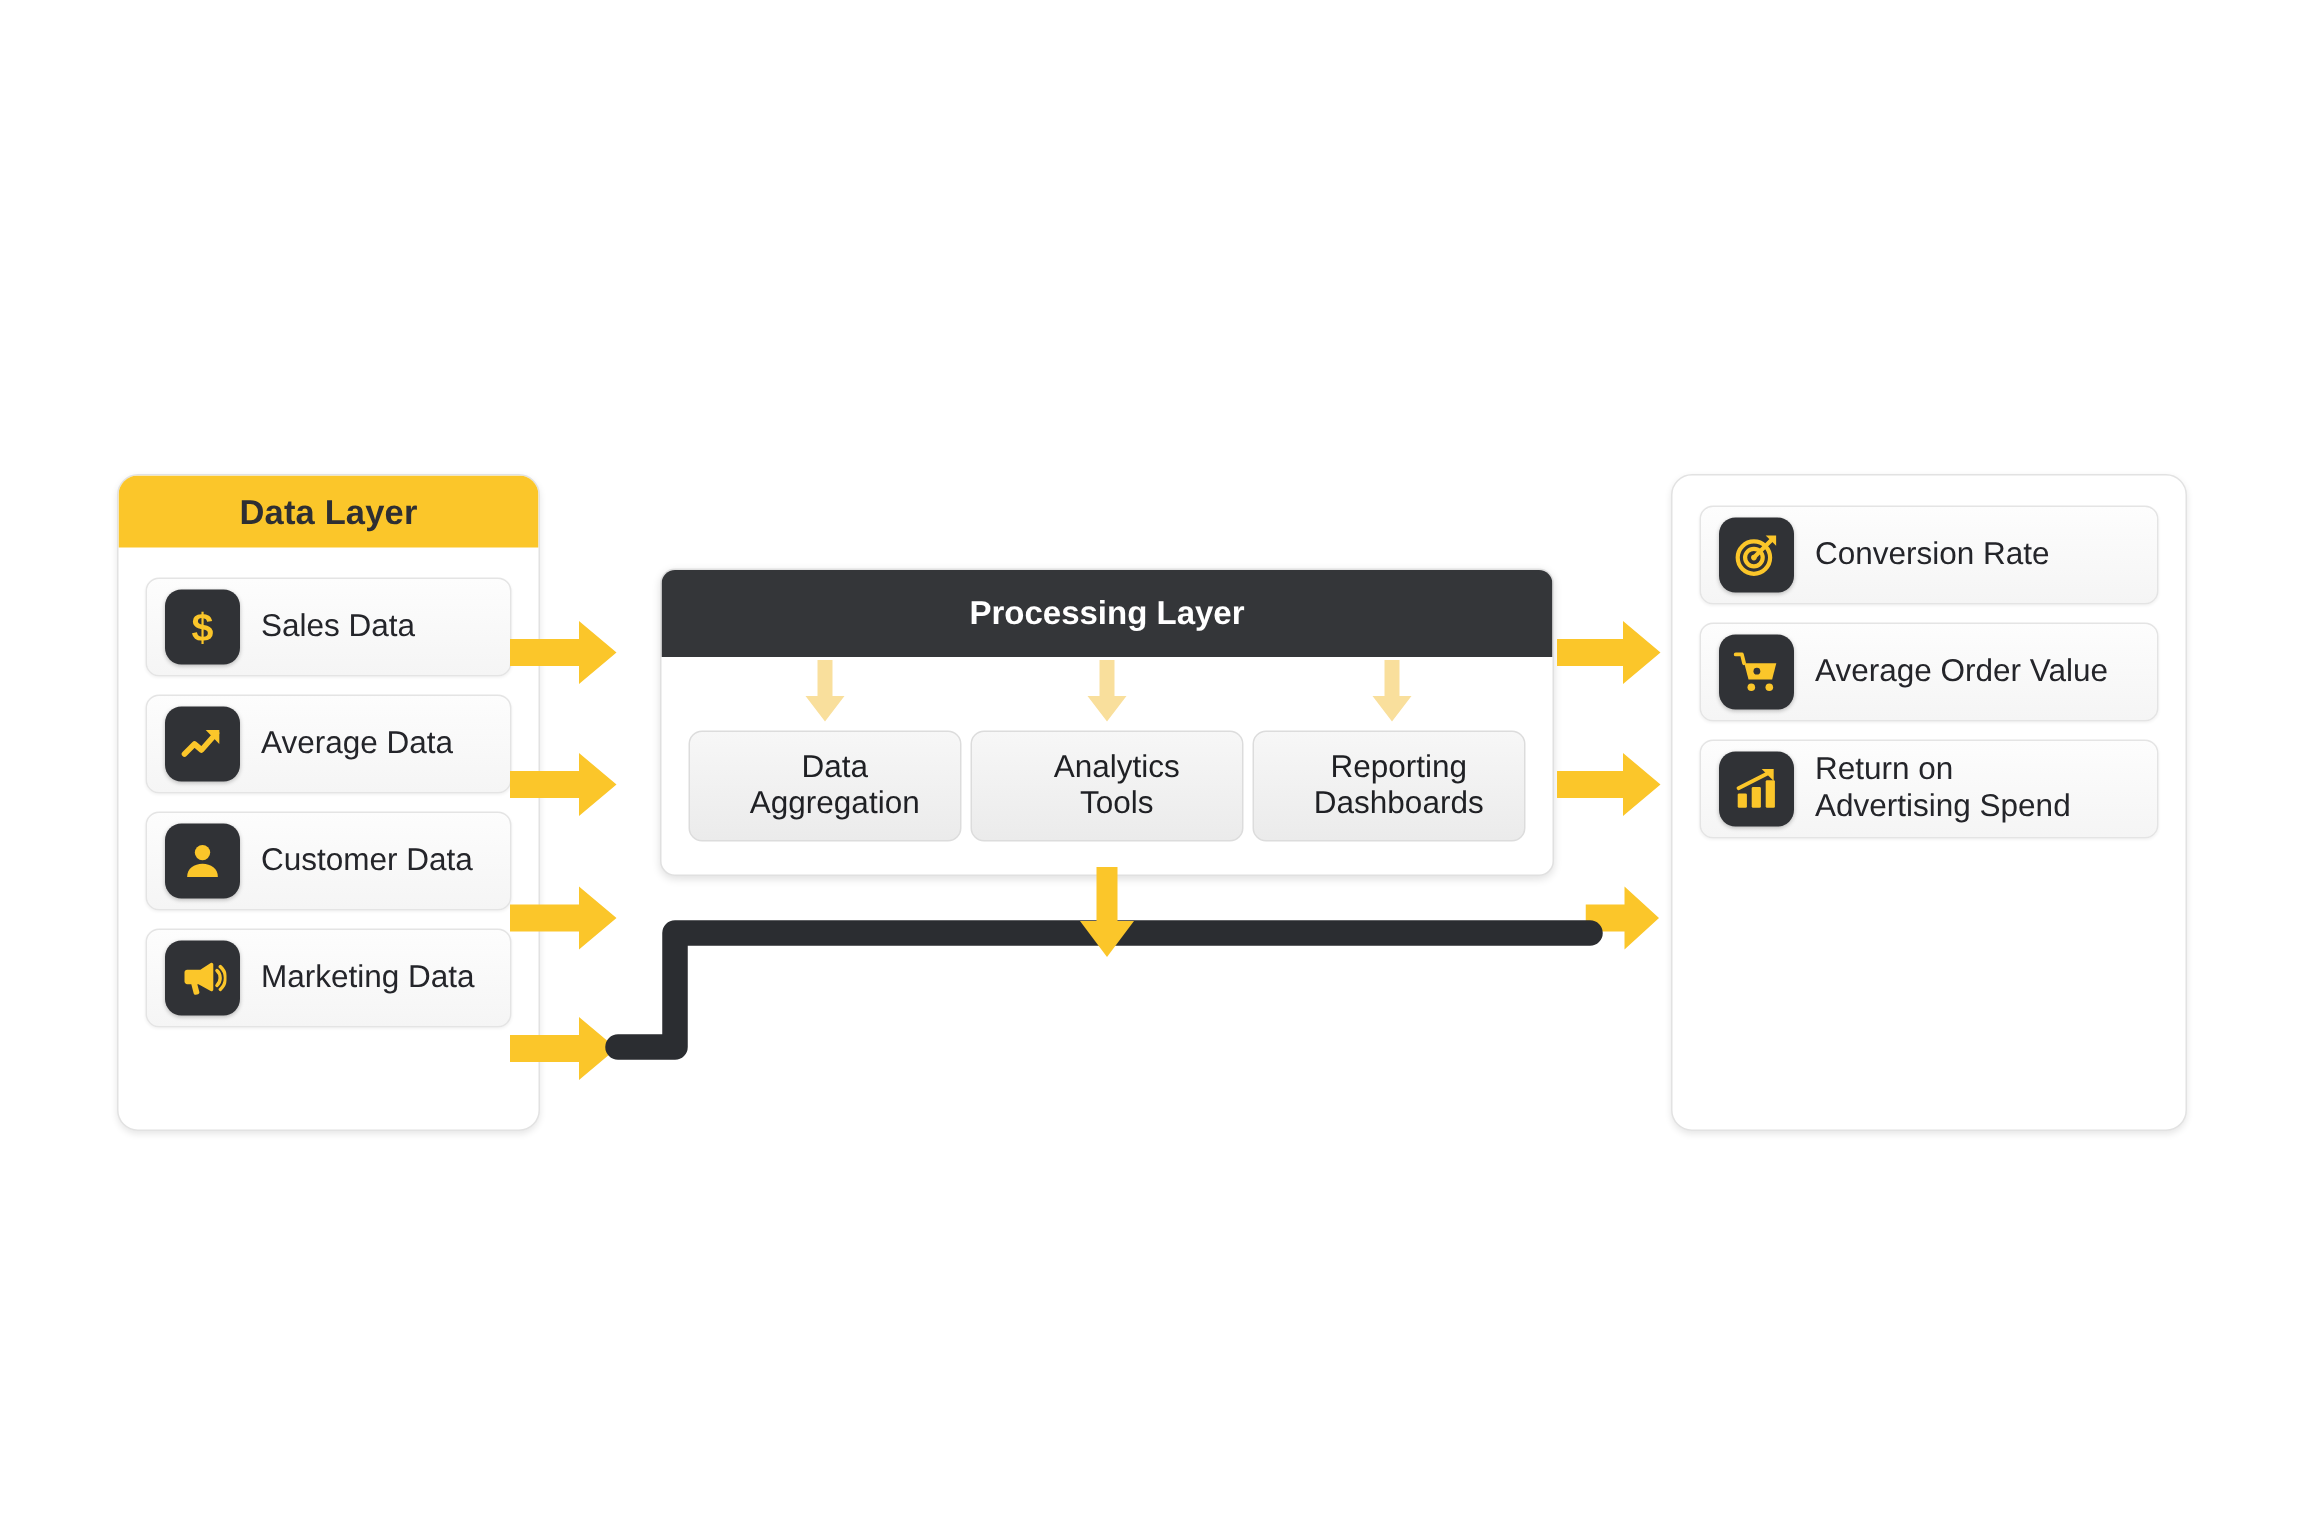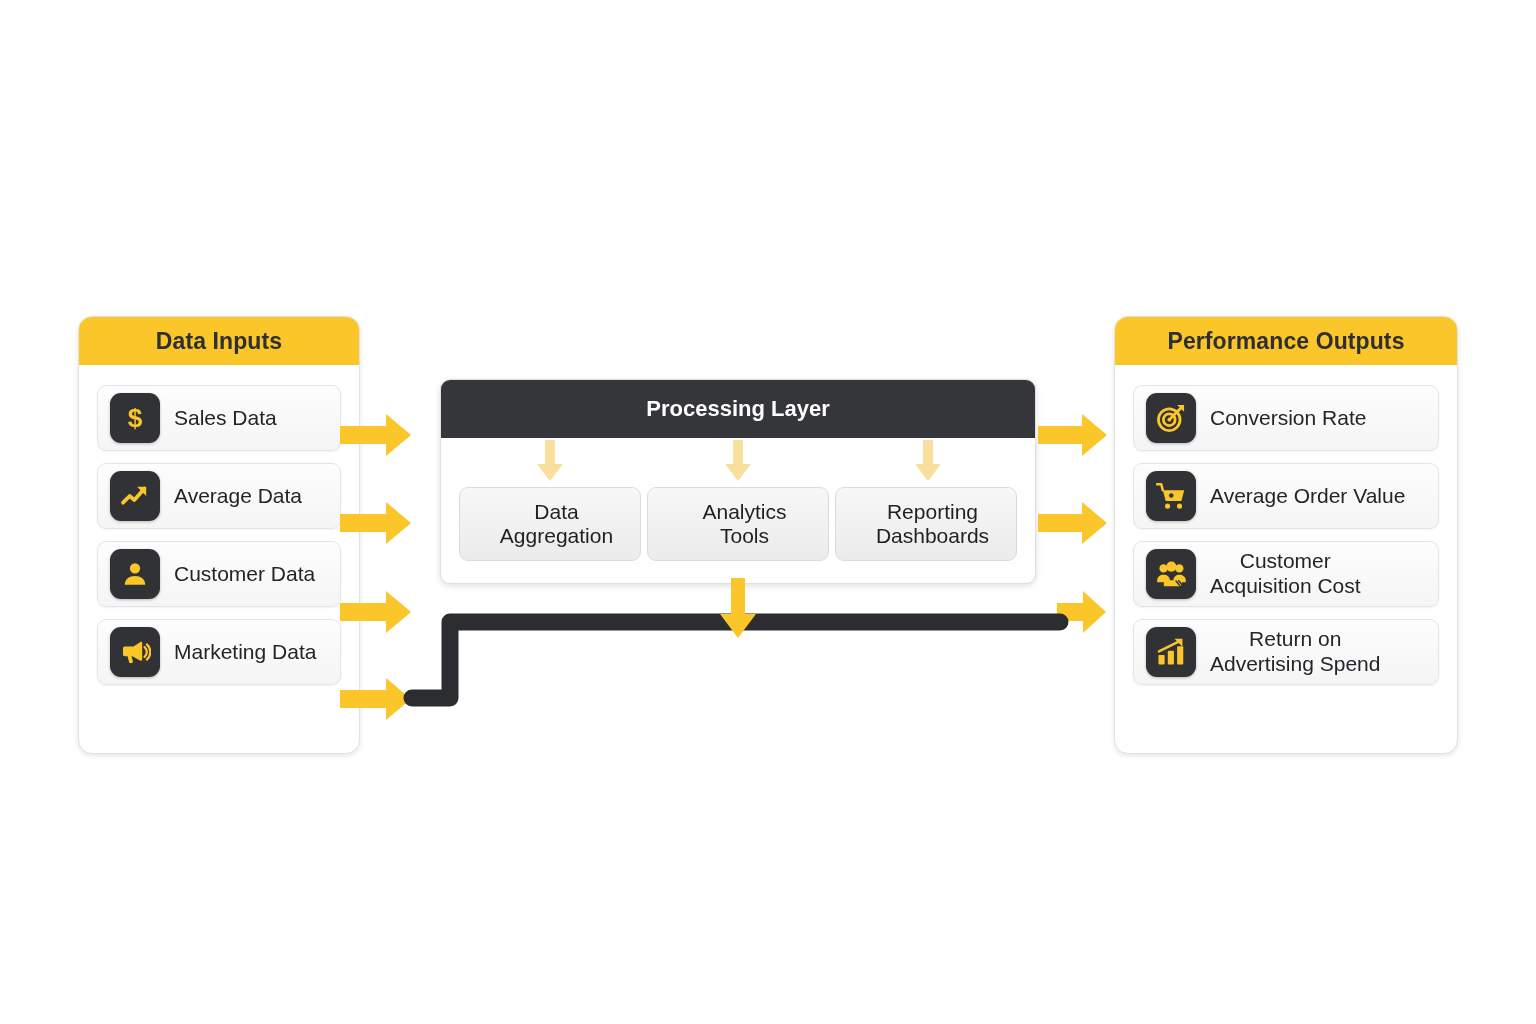--- a/index.html
+++ b/index.html
@@ -81,21 +81,21 @@
     white-space: pre-line;
   }
 
   
   #panel-inputs { left: 78px; top: 316px; width: 282px; height: 438px; }
   #panel-inputs .panel-body { height: calc(100% - 48px); }
   #panel-inputs .item-card { height: 66px; }
 
   
   #panel-outputs { left: 1114px; top: 316px; width: 344px; height: 438px; }
-  #panel-outputs .panel-body { height: calc(100% - 48px); text-align: center; }
+  #panel-outputs .panel-body { height: calc(100% - 48px); }
   #panel-outputs .item-card { height: 66px; }
 
   
   #processing {
     position: absolute;
     left: 440px; top: 379px;
     width: 596px; height: 205px;
     background: #ffffff;
     border: 1px solid #e0e0e0;
     border-radius: 10px;
@@ -162,21 +162,21 @@
     left: 718px; top: 578px;
     width: 40px; height: 62px;
   }
 </style>
 </head>
 <body>
 
 <div id="canvas">
 
   <div class="panel" id="panel-inputs">
-    <div class="panel-header">Data Inputs</div>
+    <div class="panel-header">Data Layer</div>
     <div class="panel-body">
 
       <div class="item-card">
         <span class="icon-tile">
           <svg width="30" height="30" viewBox="0 0 24 24">
             <text x="12" y="19.5" font-family="'Liberation Sans',sans-serif" font-size="21" font-weight="bold" fill="#FBC62A" text-anchor="middle">$</text>
           </svg>
         </span>
         <span class="item-label">Sales Data</span>
       </div>
@@ -284,21 +284,20 @@
     <path d="M12,98 L50,98 L50,22 L660,22" fill="none" stroke="#2b2d31" stroke-width="17" stroke-linecap="round" stroke-linejoin="round"></path>
   </svg>
 
   <div id="center-down-arrow">
     <svg width="40" height="62" viewBox="0 0 40 62">
       <polygon points="13,0 27,0 27,36 38,36 20,60 2,36 13,36" fill="#FBC62A"></polygon>
     </svg>
   </div>
 
   <div class="panel" id="panel-outputs">
-    <div class="panel-header">Performance Outputs</div>
     <div class="panel-body">
 
       <div class="item-card">
         <span class="icon-tile">
           <svg width="32" height="32" viewBox="0 0 24 24">
             <circle cx="10.7" cy="13.3" r="8.1" fill="none" stroke="#FBC62A" stroke-width="2.1"></circle>
             <circle cx="10.7" cy="13.3" r="4.4" fill="none" stroke="#FBC62A" stroke-width="2.1"></circle>
             <circle cx="10.7" cy="13.3" r="1.4" fill="#FBC62A"></circle>
             <path d="M10.7 13.3 L20 4" stroke="#FBC62A" stroke-width="2.1" stroke-linecap="round"></path>
             <polygon points="16.6,2.2 21.8,2.2 21.8,7.4" fill="#FBC62A"></polygon>
@@ -313,35 +312,20 @@
             <path d="M1.6 3.2h3.1l1.1 4.4" fill="none" stroke="#FBC62A" stroke-width="1.9" stroke-linecap="round" stroke-linejoin="round"></path>
             <path d="M5.9 7.6h16l-2.1 8.2H8z" fill="#FBC62A"></path>
             <circle cx="12.2" cy="11.6" r="1.7" fill="#303236"></circle>
             <circle cx="9.4" cy="19.6" r="1.9" fill="#FBC62A"></circle>
             <circle cx="18.4" cy="19.6" r="1.9" fill="#FBC62A"></circle>
           </svg>
         </span>
         <span class="item-label">Average Order Value</span>
       </div>
 
-      <div class="item-card">
-        <span class="icon-tile">
-          <svg width="33" height="33" viewBox="0 0 24 24">
-            <circle cx="6.2" cy="7.6" r="3.0" fill="#FBC62A"></circle>
-            <circle cx="17.7" cy="7.6" r="3.0" fill="#FBC62A"></circle>
-            <circle cx="11.9" cy="6.3" r="3.7" fill="#FBC62A"></circle>
-            <path d="M1.6 16.3c0-2.7 2.1-4.1 4.6-4.1s4.6 1.4 4.6 4.1v1.4H1.6z" fill="#FBC62A"></path>
-            <path d="M13.4 16.3c0-2.7 2.1-4.1 4.3-4.1s4.7 1.4 4.7 4.1v1.4h-9z" fill="#FBC62A"></path>
-            <path d="M6.4 16.1h11.1c1.2 0 2.2 1 2.2 2.2s-1 2.2-2.2 2.2H6.4z" fill="#FBC62A"></path>
-            <path d="M15.3 16.8l2.6 3.1M17.2 16.5l2.6 3.1" stroke="#303236" stroke-width="1.1" stroke-linecap="round"></path>
-          </svg>
-        </span>
-        <span class="item-label">Customer
-Acquisition Cost</span>
-      </div>
 
       <div class="item-card">
         <span class="icon-tile">
           <svg width="32" height="32" viewBox="0 0 24 24">
             <rect x="2.6" y="14.2" width="4.6" height="7.2" rx="0.7" fill="#FBC62A"></rect>
             <rect x="9.6" y="11.0" width="4.6" height="10.4" rx="0.7" fill="#FBC62A"></rect>
             <rect x="16.6" y="7.6" width="4.6" height="13.8" rx="0.7" fill="#FBC62A"></rect>
             <path d="M3.0 11.6 L19.2 3.4" fill="none" stroke="#FBC62A" stroke-width="1.9" stroke-linecap="round"></path>
             <polygon points="14.6,2.0 20.6,2.0 20.6,8.0" fill="#FBC62A"></polygon>
           </svg>

